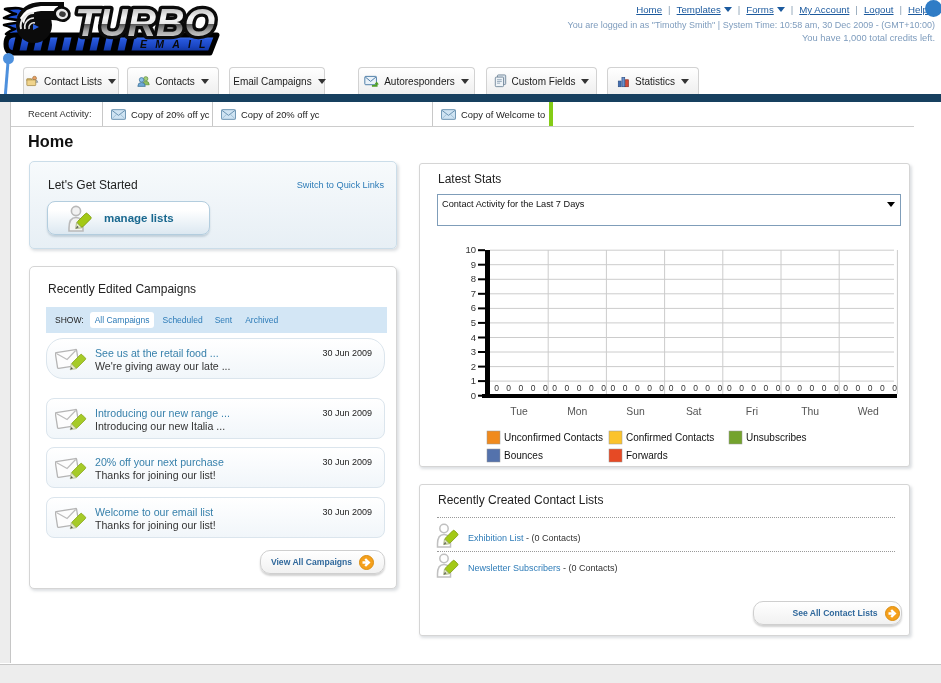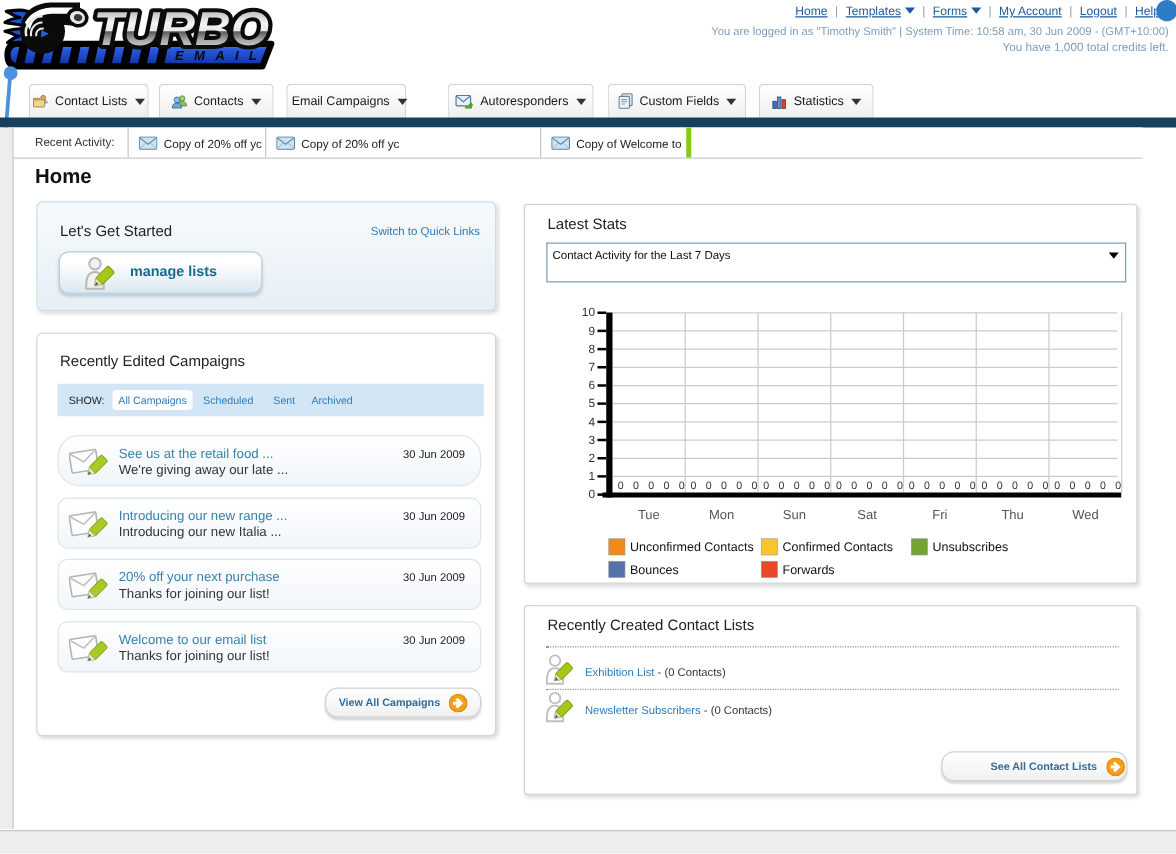--- a/index.html
+++ b/index.html
@@ -56,21 +56,21 @@
 #lgs,#rec,#lstats,#rcc{box-shadow:1.5px 2px 3px rgba(130,140,150,0.28);}
 </style>
 </head>
 <body>
 <div id="page">
 
   <div id="toplinks">
     <a href="#">Home</a><span class="sep">|</span><a href="#">Templates</a><span class="dn"></span><span class="sep">|</span><a href="#">Forms</a><span class="dn"></span><span class="sep">|</span><a href="#">My Account</a><span class="sep">|</span><a href="#">Logout</a><span class="sep">|</span><a href="#">Help</a>
   </div>
   <div id="helpdot"></div>
-  <div id="info1">You are logged in as "Timothy Smith" | System Time: 10:58 am, 30 Jun 2009 - (GMT+10:00)</div>
+  <div id="info1">You are logged in as "Timothy Smith" | System Time: 10:58 am, 30 Dec 2009 - (GMT+10:00)</div>
   <div id="info2">You have 1,000 total credits left.</div>
 
   <svg class="abs" style="left:0;top:0;" width="240" height="130" viewBox="0 0 240 130">
     <defs>
       <linearGradient id="chrome" x1="0" y1="0" x2="0" y2="1">
         <stop offset="0" stop-color="#9a9a9a"></stop>
           <stop offset="0.38" stop-color="#f5f5f5"></stop>
         <stop offset="0.52" stop-color="#e8e8e8"></stop>
           <stop offset="0.54" stop-color="#5a5a5a"></stop>
         <stop offset="0.70" stop-color="#a8a8a8"></stop>
@@ -210,24 +210,24 @@
         <span>manage lists</span>
       </div>
   </div>
 
   <div id="rec">
     <div class="abs ptitle" style="left:18px;top:15px;">Recently Edited Campaigns</div>
     <div id="showbar">
       <span style="margin-left:9px;">SHOW:</span>
       <a class="pill" style="margin-left:6px;" href="#">All Campaigns</a>
       <a style="margin-left:8px;" href="#">Scheduled</a>
-      <a style="margin-left:0;padding-left:16px;" href="#">Sent</a>
+      <a style="margin-left:12px;" href="#">Sent</a>
       <a style="margin-left:13px;" href="#">Archived</a>
     </div>
-    <div class="citem" style="top:81px;border-radius:17px;">
+    <div class="citem" style="top:71px;border-radius:17px;">
       <svg class="abs" style="left:8px;top:7px;" width="36" height="28" viewBox="0 0 36 28">
           <g transform="rotate(-9 12 14)">
             <rect x="1.5" y="5" width="21.5" height="16" rx="1" fill="#fdfdfd" stroke="#b4b4b4" stroke-width="1.3"></rect>
             <path d="M2.5 6 L12.2 13.5 L22 6" fill="none" stroke="#bcbcbc" stroke-width="1.2"></path>
           </g>
           <g transform="translate(-3 -2) rotate(45 20 24)">
             <rect x="16.5" y="7.5" width="7" height="14" rx="1.2" fill="#a6cb28" stroke="#88a81a" stroke-width="0.8"></rect>
             <path d="M16.5 21.5 L23.5 21.5 L20 26.5 Z" fill="#e9edc9" stroke="#a8b07c" stroke-width="0.6"></path>
             <path d="M18.9 23.8 L21.1 23.8 L20 26.5 Z" fill="#555"></path>
           </g>

